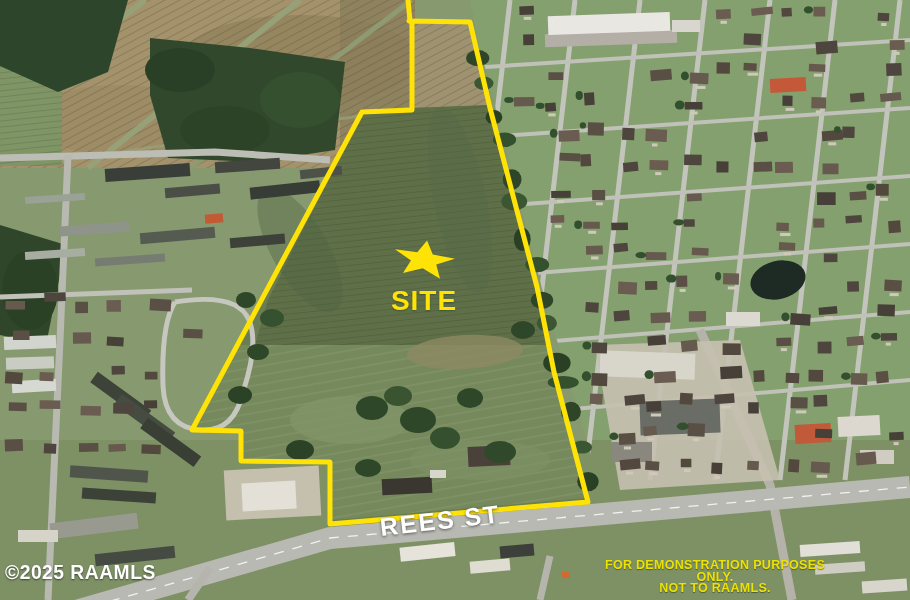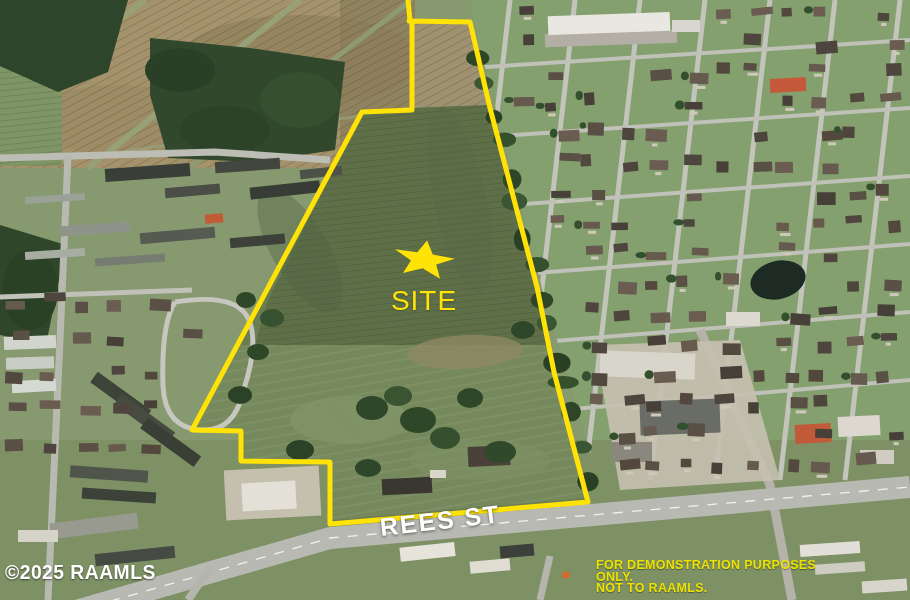--- a/index.html
+++ b/index.html
@@ -5,40 +5,40 @@
   html,body{margin:0;padding:0;background:#222;}
   .stage{
     position:relative;width:910px;height:600px;overflow:hidden;
     font-family:"Liberation Sans", sans-serif;
     background:#87996f;
   }
   .stage svg{position:absolute;left:0;top:0;}
   .label{position:absolute;white-space:nowrap;}
   .site-label{
     left:374px;top:285px;width:100px;text-align:center;
-    font-size:28px;font-weight:normal;letter-spacing:1px;
+    font-size:28px;font-weight:bold;letter-spacing:1px;
     color:var(--boundary-yellow,#ffe206);
     text-shadow:0 1px 2px rgba(20,40,20,.35);
   }
   .street-label{
     left:380px;top:513px;
     font-size:25px;font-weight:bold;letter-spacing:2px;
     color:var(--label-white,#fff);
     transform:rotate(-6.5deg);transform-origin:left center;
     text-shadow:0 1px 3px rgba(0,0,0,.55);
   }
   .watermark{
     left:5px;top:560px;
     font-size:21px;font-weight:bold;letter-spacing:.5px;
     color:var(--label-white,#fff);
     transform:scaleX(.92);transform-origin:left center;
     text-shadow:0 1px 2px rgba(0,0,0,.55);
   }
   .disclaimer{
-    left:596px;top:560px;width:238px;
+    left:596px;top:560px;width:238px;text-align:center;
     font-size:12.5px;font-weight:bold;line-height:11.5px;letter-spacing:.3px;
     color:var(--disclaimer-yellow,#ece300);
     text-shadow:0 1px 1px rgba(0,0,0,.4);
     white-space:normal;
   }
   .boundary-line{fill:none;stroke:var(--boundary-yellow,#ffe206);stroke-width:5;stroke-linejoin:round;stroke-linecap:round;}
   .star{fill:var(--boundary-yellow,#ffe206);}
 </style>
 </head>
 <body>

